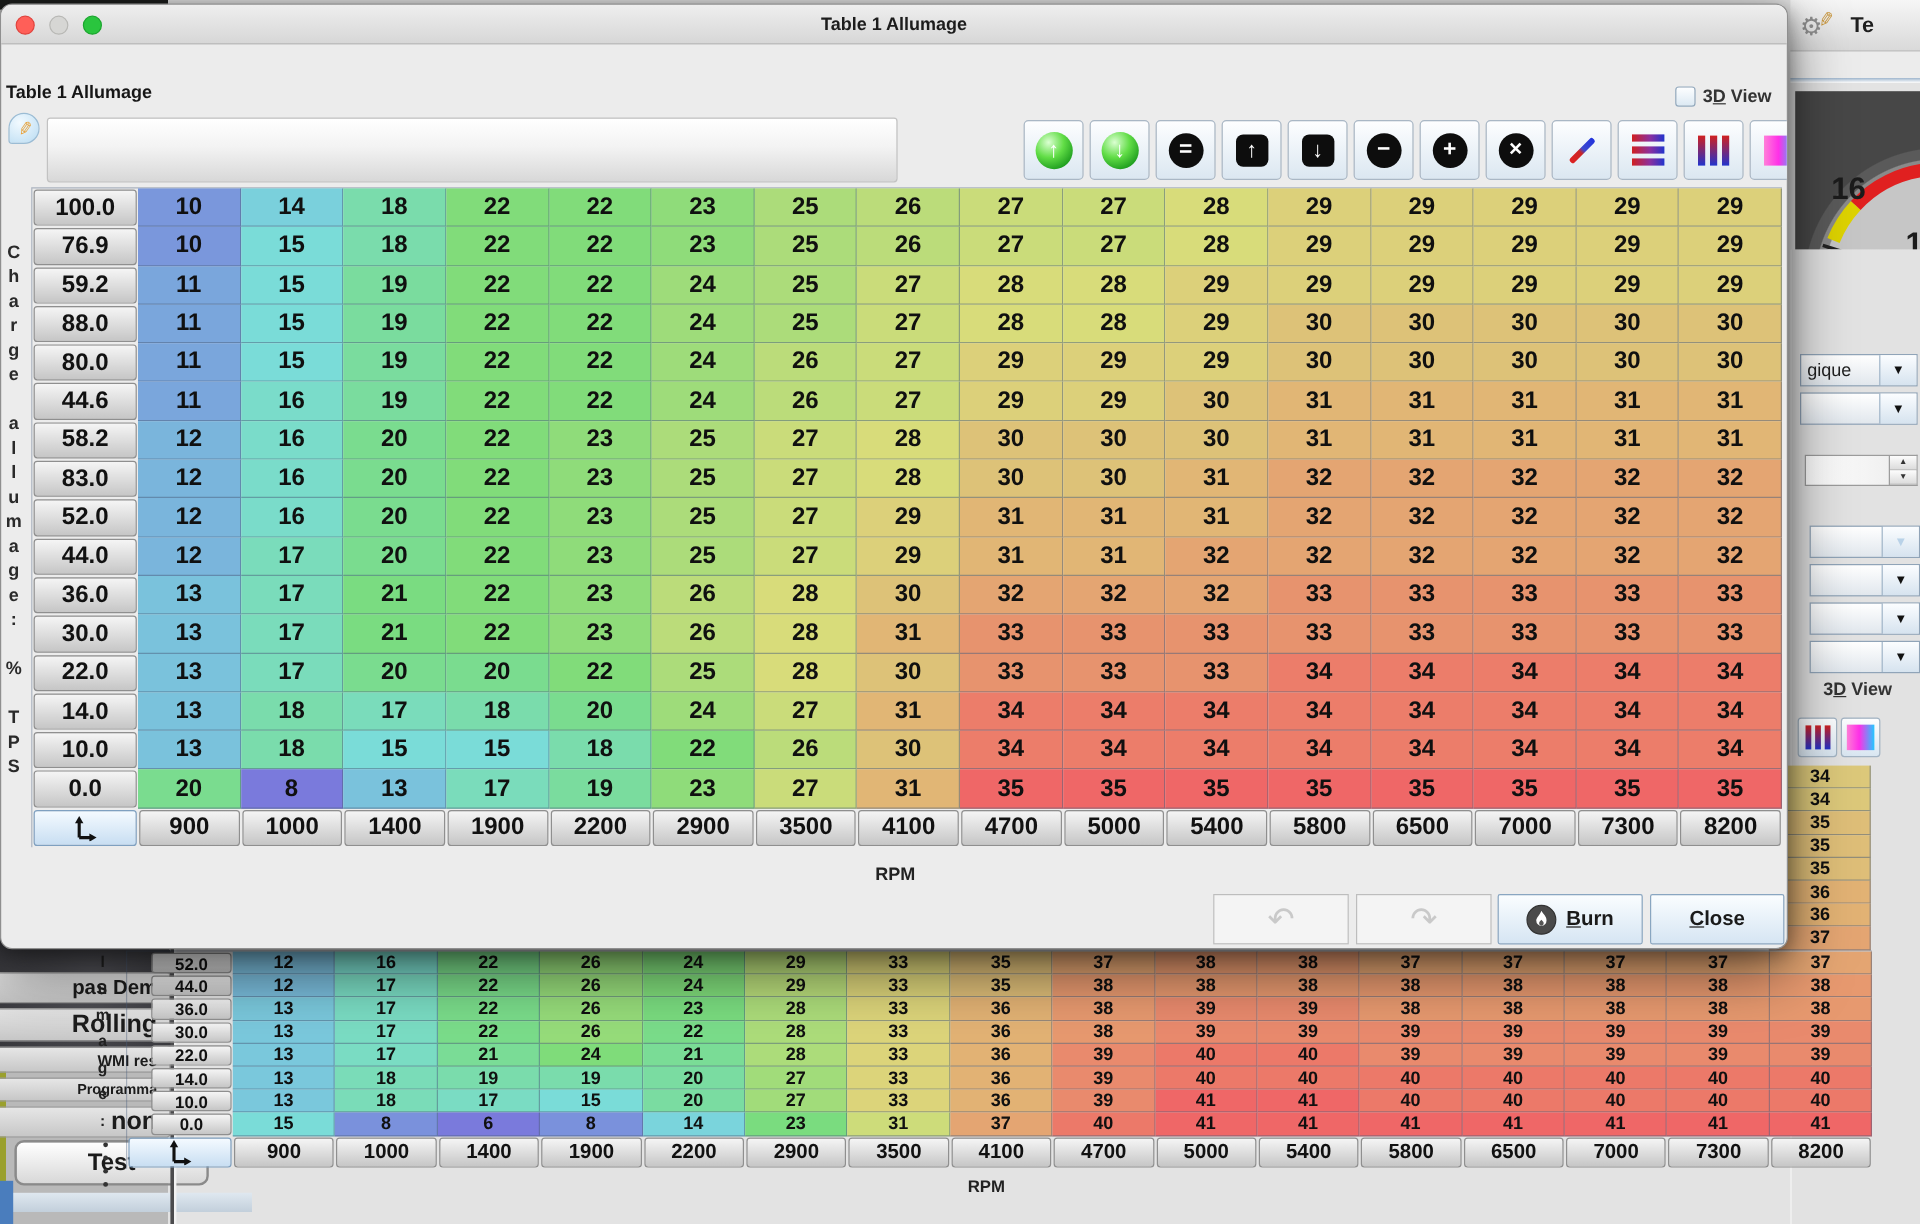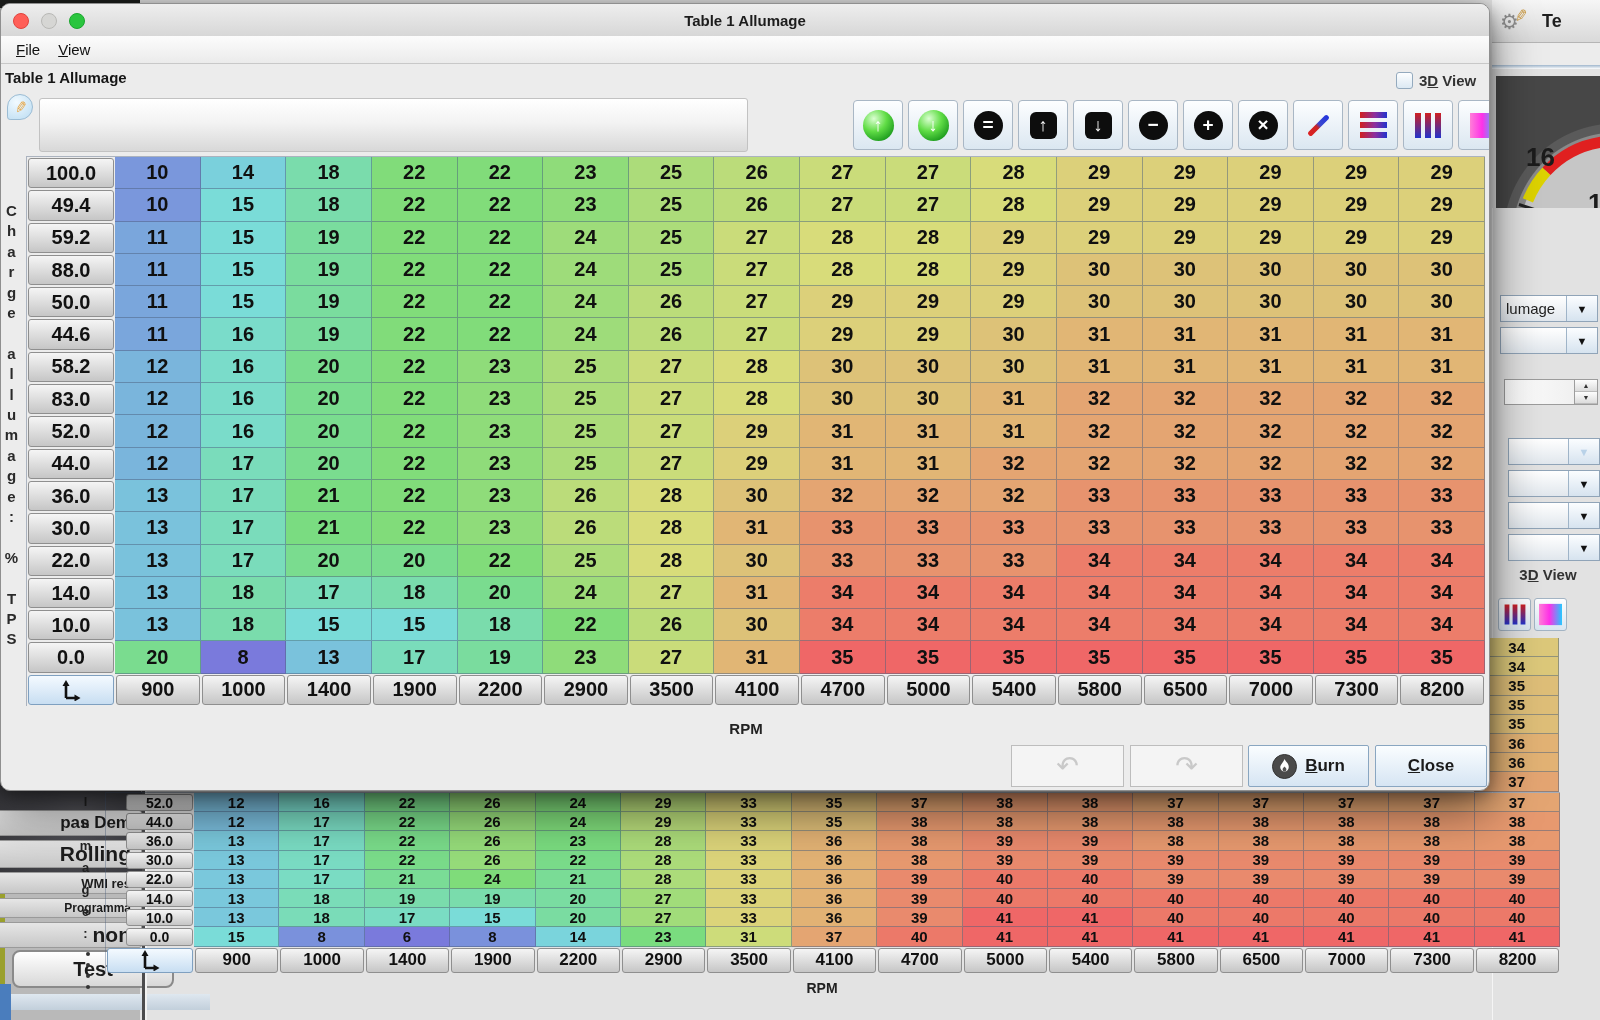--- a/index.html
+++ b/index.html
@@ -162,21 +162,21 @@
       <path d="M50.5 95.2 A95 95 0 0 1 110.1 65.5" stroke="#e02020" stroke-width="11" fill="none"></path>
       <line x1="38.2" y1="133.4" x2="23.0" y2="128.5" stroke="#222" stroke-width="3"></line>
       <line x1="114" y1="74.2" x2="112.9" y2="58.2" stroke="#222" stroke-width="3"></line>
     </svg>
     <div class="gnum n16">16</div>
     <div class="gnum n17">17</div>
   </div>
   <div class="bg-strip2"></div>
 
   <div class="combo" style="left:1500px;top:295px;width:98px;">
-    <span class="txt">lumage</span>
+    <span class="txt">gique</span>
     <span class="arr">▼</span>
   </div>
   <div class="combo" style="left:1500px;top:327px;width:98px;">
     <span class="txt"></span>
     <span class="arr">▼</span>
   </div>
   <div class="spin">
     <div class="fld"></div>
     <div class="steps">
       <div>▲</div>
@@ -411,24 +411,20 @@
 
   <div class="dialog">
     <div class="titlebar">
       <div class="lights">
         <span class="light" style="background:#ff5f58;border:1px solid #e0443e;"></span>
         <span class="light" style="background:#d6d6d4;border:1px solid #b8b8b5;"></span>
         <span class="light" style="background:#2ac53e;border:1px solid #1ba62e;"></span>
       </div>
       <span class="title">Table 1 Allumage</span>
     </div>
-    <div class="menubar">
-      <span class="menuitem" style="margin-left:6px;"><u>F</u>ile</span>
-      <span class="menuitem"><u>V</u>iew</span>
-    </div>
     <div class="paneltitle">Table 1 Allumage</div>
     <div class="view3d">
       <span class="checkbox"></span>
       <span>3<u>D</u> View</span>
     </div>
     <div class="editicon">
         <span>✎</span>
       </div>
     <div class="toolstrip"></div>
     <div class="toolbar" id="toolbar">
@@ -492,21 +488,21 @@
         <div class="vcell" style="background: rgb(172, 220, 122);">25</div>
         <div class="vcell" style="background: rgb(187, 220, 122);">26</div>
         <div class="vcell" style="background: rgb(202, 220, 122);">27</div>
         <div class="vcell" style="background: rgb(202, 220, 122);">27</div>
         <div class="vcell" style="background: rgb(216, 220, 122);">28</div>
         <div class="vcell" style="background: rgb(220, 208, 122);">29</div>
         <div class="vcell" style="background: rgb(220, 208, 122);">29</div>
         <div class="vcell" style="background: rgb(220, 208, 122);">29</div>
         <div class="vcell" style="background: rgb(220, 208, 122);">29</div>
         <div class="vcell" style="background: rgb(220, 208, 122);">29</div>
-        <div class="hcell rowhead">49.4</div>
+        <div class="hcell rowhead">76.9</div>
         <div class="vcell" style="background: rgb(122, 151, 220);">10</div>
         <div class="vcell" style="background: rgb(122, 220, 216);">15</div>
         <div class="vcell" style="background: rgb(122, 220, 172);">18</div>
         <div class="vcell" style="background: rgb(129, 220, 122);">22</div>
         <div class="vcell" style="background: rgb(129, 220, 122);">22</div>
         <div class="vcell" style="background: rgb(143, 220, 122);">23</div>
         <div class="vcell" style="background: rgb(172, 220, 122);">25</div>
         <div class="vcell" style="background: rgb(187, 220, 122);">26</div>
         <div class="vcell" style="background: rgb(202, 220, 122);">27</div>
         <div class="vcell" style="background: rgb(202, 220, 122);">27</div>
@@ -543,21 +539,21 @@
         <div class="vcell" style="background: rgb(172, 220, 122);">25</div>
         <div class="vcell" style="background: rgb(202, 220, 122);">27</div>
         <div class="vcell" style="background: rgb(216, 220, 122);">28</div>
         <div class="vcell" style="background: rgb(216, 220, 122);">28</div>
         <div class="vcell" style="background: rgb(220, 208, 122);">29</div>
         <div class="vcell" style="background: rgb(221, 194, 120);">30</div>
         <div class="vcell" style="background: rgb(221, 194, 120);">30</div>
         <div class="vcell" style="background: rgb(221, 194, 120);">30</div>
         <div class="vcell" style="background: rgb(221, 194, 120);">30</div>
         <div class="vcell" style="background: rgb(221, 194, 120);">30</div>
-        <div class="hcell rowhead">50.0</div>
+        <div class="hcell rowhead">80.0</div>
         <div class="vcell" style="background: rgb(122, 166, 220);">11</div>
         <div class="vcell" style="background: rgb(122, 220, 216);">15</div>
         <div class="vcell" style="background: rgb(122, 220, 158);">19</div>
         <div class="vcell" style="background: rgb(129, 220, 122);">22</div>
         <div class="vcell" style="background: rgb(129, 220, 122);">22</div>
         <div class="vcell" style="background: rgb(158, 220, 122);">24</div>
         <div class="vcell" style="background: rgb(187, 220, 122);">26</div>
         <div class="vcell" style="background: rgb(202, 220, 122);">27</div>
         <div class="vcell" style="background: rgb(220, 208, 122);">29</div>
         <div class="vcell" style="background: rgb(220, 208, 122);">29</div>

